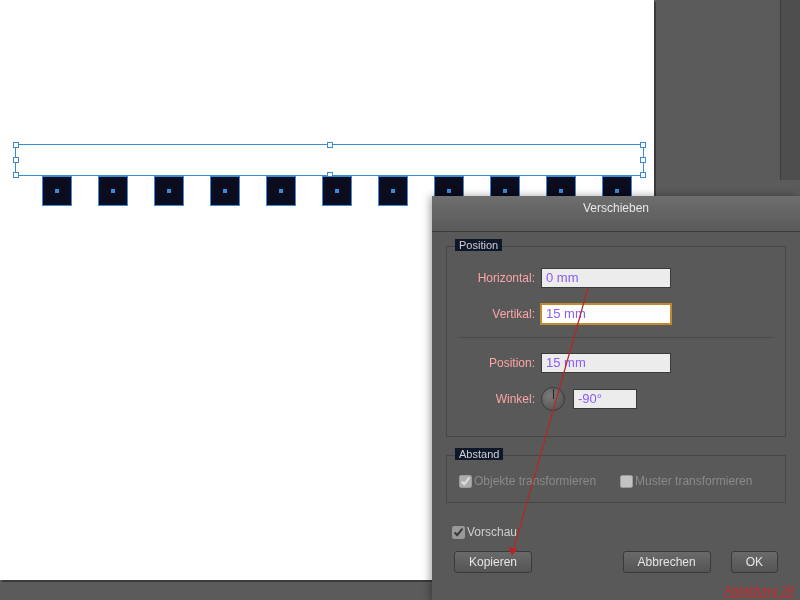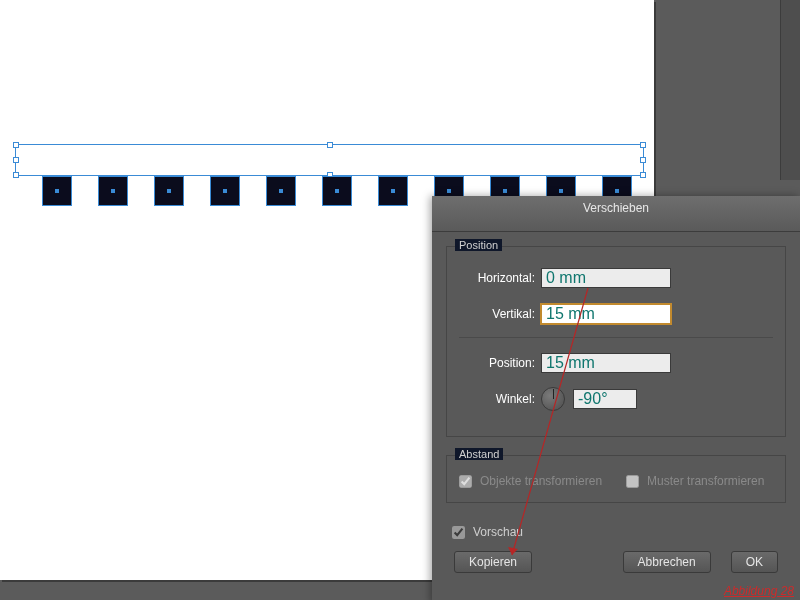--- a/index.html
+++ b/index.html
@@ -18,28 +18,28 @@
   .sq-dot { position: absolute; width: 4px; height: 4px; background: #3a8bd6; left: 50%; top: 50%; margin-left:-2px; margin-top:-2px; }
 
   .ruler { position: absolute; right: 0; top: 0; width: 20px; height: 180px; background: #4e4e4e; border-left: 1px solid #3c3c3c; }
 
   .dialog { position: absolute; left: 432px; top: 196px; width: 368px; height: 408px; background: #595959; box-shadow: -2px 0 8px rgba(0,0,0,0.35); }
   .dlg-title { height: 36px; background: linear-gradient(#6e6e6e,#5a5a5a); border-bottom: 1px solid #3c3c3c; text-align: center; line-height: 24px; font-size: 12px; color: #e7e7e7; }
   .dlg-body { padding: 14px 14px 0 14px; color: #cfcfcf; font-size: 12px; }
   .group { border: 1px solid #464646; padding: 18px 12px 14px 12px; position: relative; margin-bottom: 18px; }
   .group-title { position: absolute; top: -8px; left: 8px; background: #0f172a; padding: 0 4px; font-size: 11px; color: #d0d0d0; }
   .row { display: flex; align-items: center; height: 26px; margin-bottom: 10px; }
-  .row label { width: 76px; text-align: right; margin-right: 6px; font-size: 12px; color: #ffffff; }
-  .field { height: 20px; width: 130px; background: #ececec; border: 1px solid #3a3a3a; font-size: 16px; padding: 0 4px; line-height: 18px; color: #0f766e; }
+  .row label { width: 76px; text-align: right; margin-right: 6px; font-size: 12px; color: #fca5a5; }
+  .field { height: 20px; width: 130px; background: #ececec; border: 1px solid #3a3a3a; font-size: 13px; padding: 0 4px; line-height: 18px; color: #8b5cf6; }
   .field.active { background: #fff; border: 1px solid #c28a2e; outline: 1px solid #c28a2e; }
   .field.small { width: 64px; }
   .hr { border: none; border-top: 1px solid #4a4a4a; margin: 6px 0 12px 0; }
   .angle-knob { width: 24px; height: 24px; border-radius: 50%; background: radial-gradient(circle at 35% 35%, #7a7a7a, #4c4c4c); border: 1px solid #3a3a3a; margin-right: 8px; position: relative; }
   .angle-knob::after { content:""; position:absolute; width:1px; height:10px; background:#222; left:50%; top:50%; transform-origin: top center; transform: rotate(180deg); }
-  .chk { display: inline-flex; align-items: center; gap: 8px; font-size: 12px; }
+  .chk { display: inline-flex; align-items: center; gap: 2px; font-size: 12px; }
   .chk input { accent-color: #999; }
   .chk.disabled { color: #8a8a8a; }
   .opts-row { display: flex; gap: 24px; }
   .vorschau { margin: 4px 0 12px 6px; align-items: center; }
   .btn-row { display: flex; gap: 20px; padding: 0 8px 6px 8px; }
   .btn { flex: 0 0 auto; height: 22px; padding: 0 14px; background: linear-gradient(#6a6a6a,#555); border: 1px solid #3a3a3a; color: #e5e5e5; font-size: 12px; line-height: 20px; border-radius: 3px; cursor: pointer; }
   .spacer { flex: 1; }
   .annot-line { stroke:#b62626; stroke-width:1.2; fill:none; }
   .caption { position: absolute; right: 6px; bottom: 2px; font-size: 12px; color: #cc2b2b; font-style: italic; text-decoration: underline; }
 </style>

